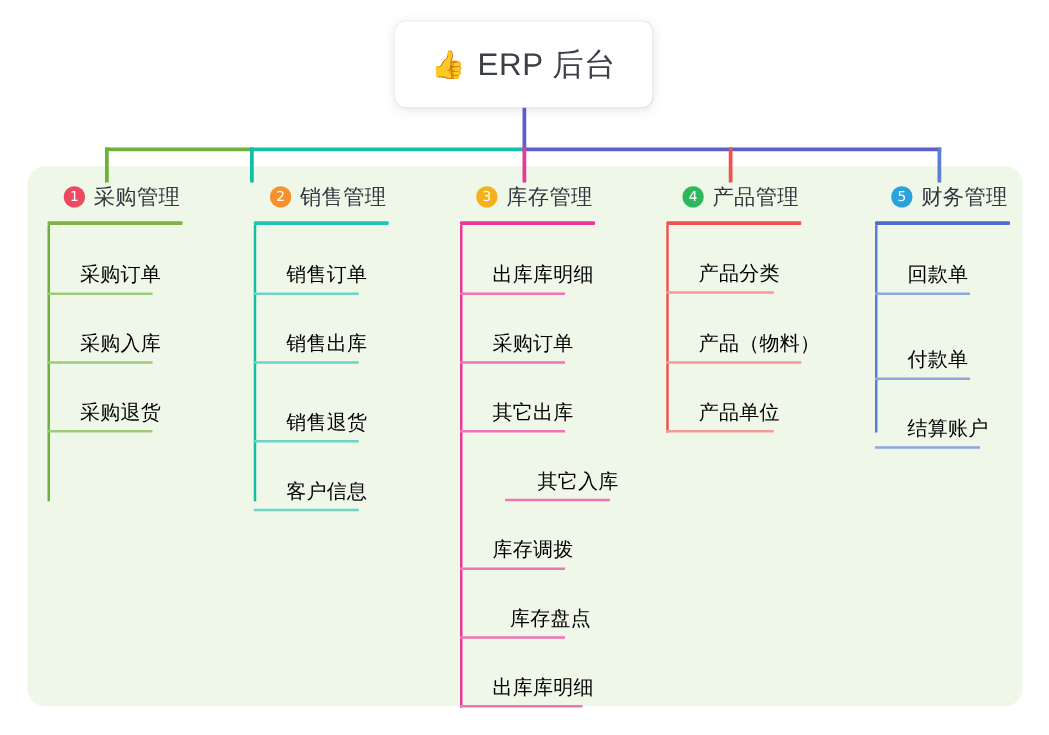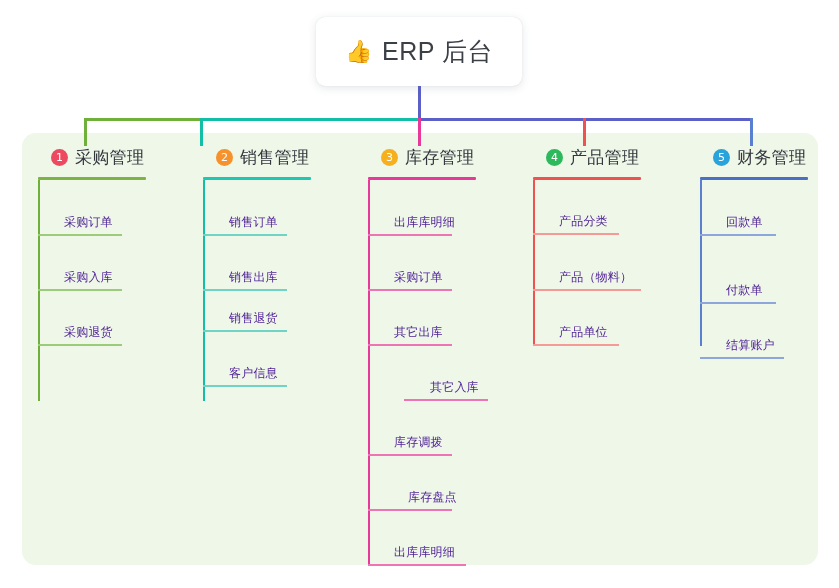--- a/index.html
+++ b/index.html
@@ -117,22 +117,22 @@
     width: 2px;
   }
   .leaf {
     position: relative;
     box-sizing: border-box;
     padding-left: 26px;
     display: flex;
     align-items: flex-end;
   }
   .leaf-label {
-    font-size: 12px;
-    color: #4c1d95;
+    font-size: 16px;
+    color: #000000;
     white-space: nowrap;
     padding-bottom: 5px;
     letter-spacing: 0.2px;
   }
   .leaf-rule {
     position: absolute;
     left: 0;
     bottom: 0;
     height: 2px;
   }
@@ -191,21 +191,21 @@
         <div class="leaves">
           <div class="spine" style="height: 221px; background: rgb(18, 191, 166);"></div>
           <div class="leaf" style="height: 56px; align-items: flex-end;">
             <span class="leaf-label">销售订单</span>
             <div class="leaf-rule" style="width: 84px; background: rgb(111, 212, 198);"></div>
           </div>
           <div class="leaf" style="height: 55px;">
             <span class="leaf-label">销售出库</span>
             <div class="leaf-rule" style="width: 84px; background: rgb(111, 212, 198);"></div>
           </div>
-          <div class="leaf" style="height: 41px;">
+          <div class="leaf" style="height: 63px;">
             <span class="leaf-label">销售退货</span>
             <div class="leaf-rule" style="width: 84px; background: rgb(111, 212, 198);"></div>
           </div>
           <div class="leaf" style="height: 55px;">
             <span class="leaf-label">客户信息</span>
             <div class="leaf-rule" style="width: 84px; background: rgb(111, 212, 198);"></div>
           </div>
         </div>
       </div>
       <div class="column" style="left: 368px;">

